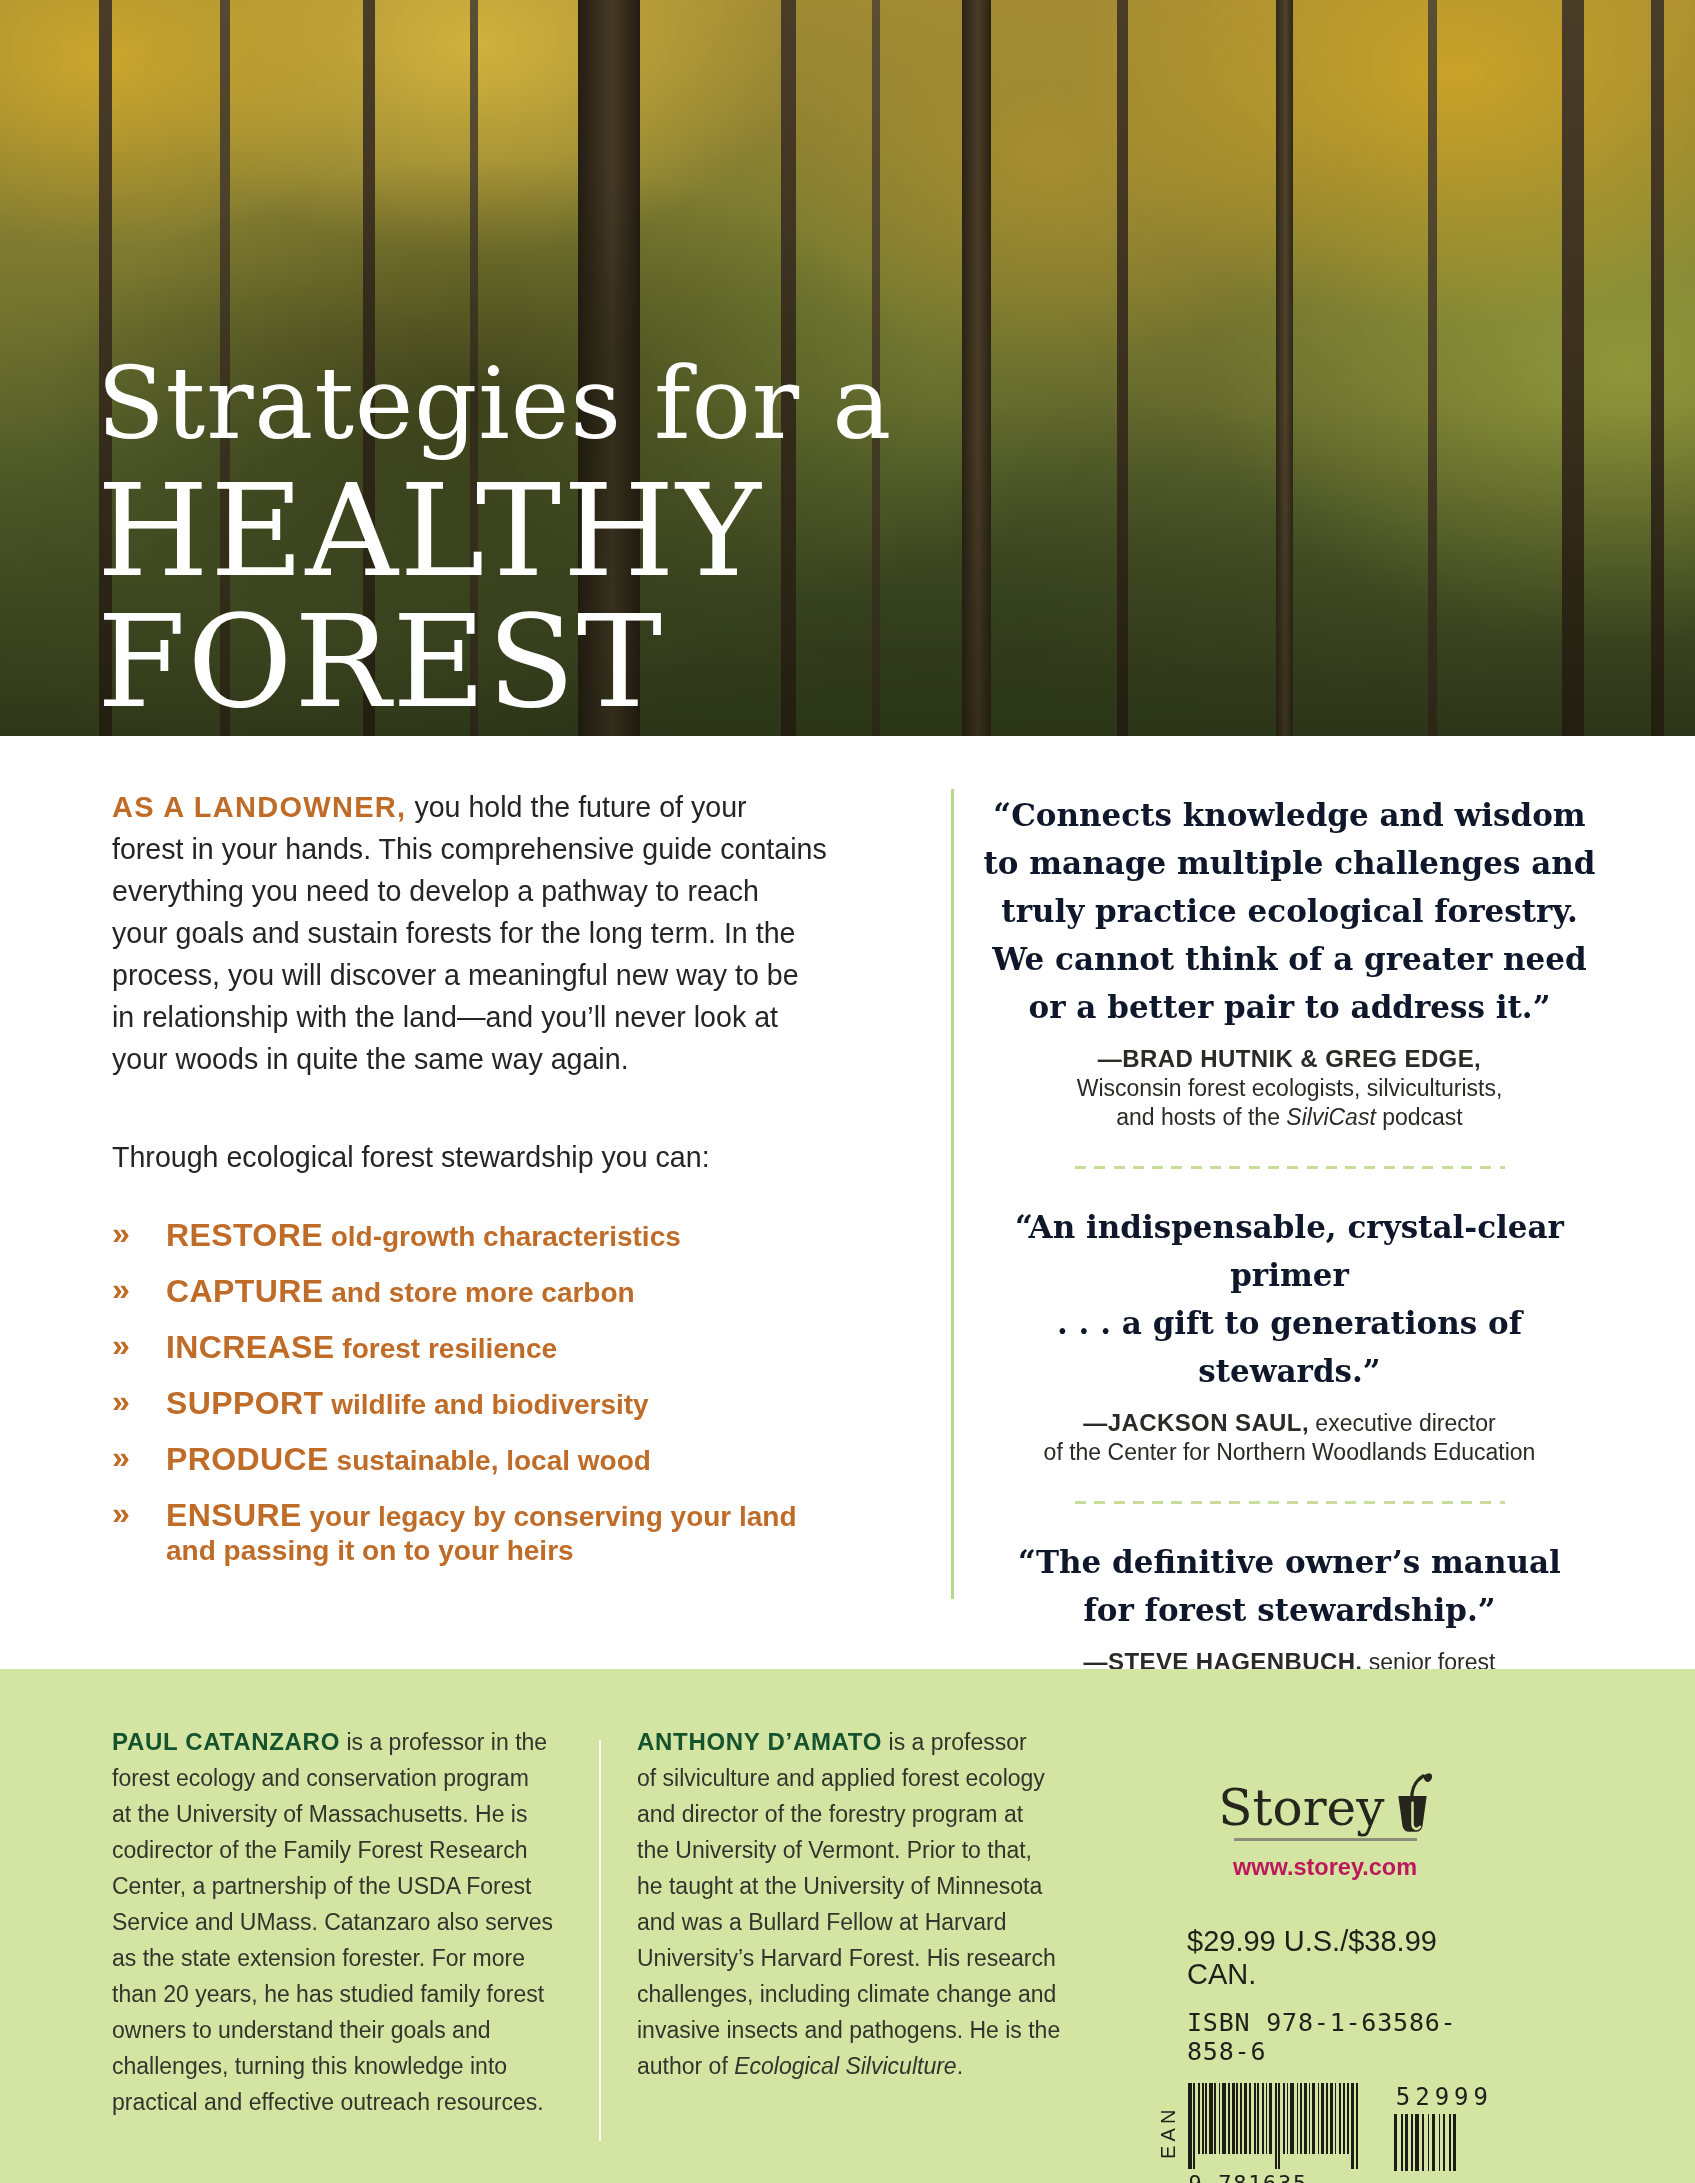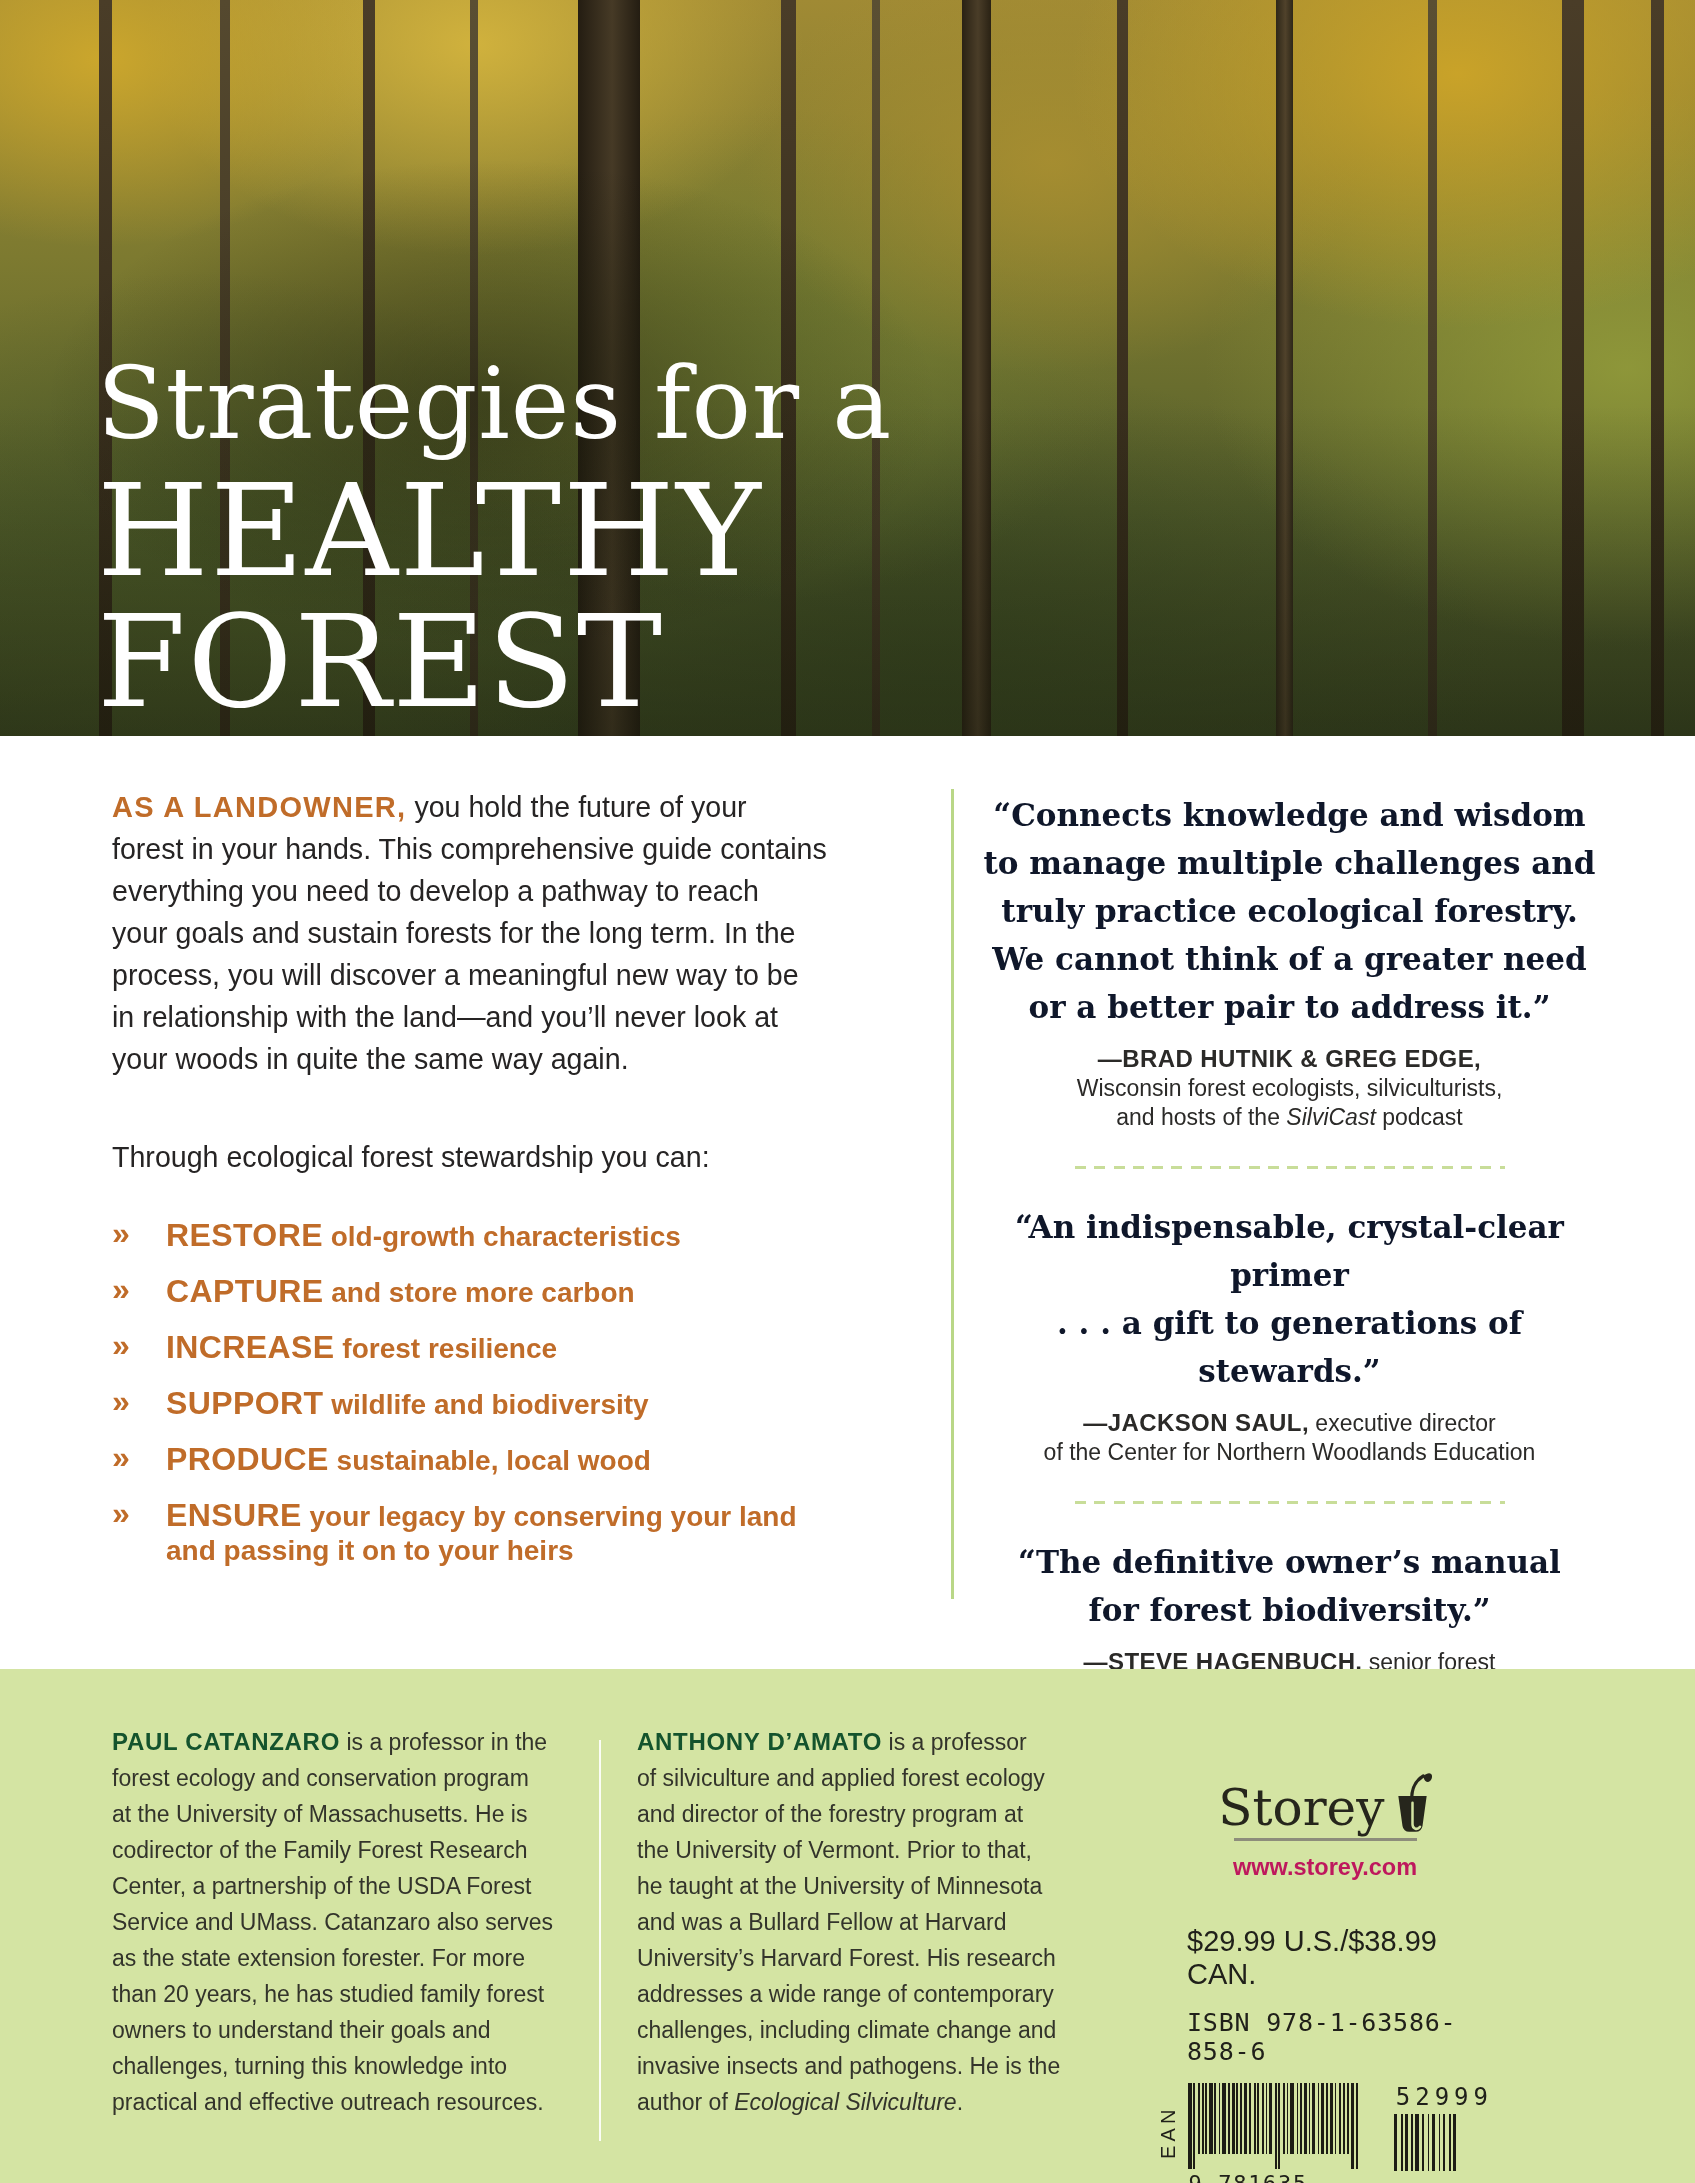--- a/index.html
+++ b/index.html
@@ -147,21 +147,21 @@
         <div class="line">“An indispensable, crystal-clear primer</div>
         <div class="line">. . . a gift to generations of stewards.”</div>
       </div>
     <div class="attr">
       <div class="attr-role"><span class="attr-name">—JACKSON SAUL,</span><span> executive director</span></div>
       <div class="attr-role">of the Center for Northern Woodlands Education</div>
     </div>
     <div class="dash"></div>
     <div class="quote">
         <div class="line">“The definitive owner’s manual</div>
-        <div class="line">for forest biodiversity.”</div>
+        <div class="line">for forest stewardship.”</div>
       </div>
     <div class="attr">
       <div class="attr-role"><span class="attr-name">—STEVE HAGENBUCH,</span><span> senior forest</span></div>
       <div class="attr-role">program manager, National Audubon Society</div>
     </div>
   </div>
 
   <div class="green">
     <div class="bio bio-1">
       <div class="line"><span class="bio-name">PAUL CATANZARO</span><span> is a professor in the</span></div>
@@ -181,21 +181,20 @@
     <div class="bio-divider"></div>
     <div class="bio bio-2">
       <div class="line"><span class="bio-name">ANTHONY D’AMATO</span><span> is a professor</span></div>
       <div>
           <div class="line">of silviculture and applied forest ecology</div>
           <div class="line">and director of the forestry program at</div>
           <div class="line">the University of Vermont. Prior to that,</div>
           <div class="line">he taught at the University of Minnesota</div>
           <div class="line">and was a Bullard Fellow at Harvard</div>
           <div class="line">University’s Harvard Forest. His research</div>
-          <div class="line">addresses a wide range of contemporary</div>
           <div class="line">challenges, including climate change and</div>
           <div class="line">invasive insects and pathogens. He is the</div>
         </div>
       <div class="line"><span>author of </span><span class="it">Ecological Silviculture</span><span>.</span></div>
     </div>
 
     <div class="pub">
       <div class="storey-row">
         <span class="storey-name">Storey</span>
         <svg class="pot-icon" width="39" height="65" viewBox="0 0 46 78">

